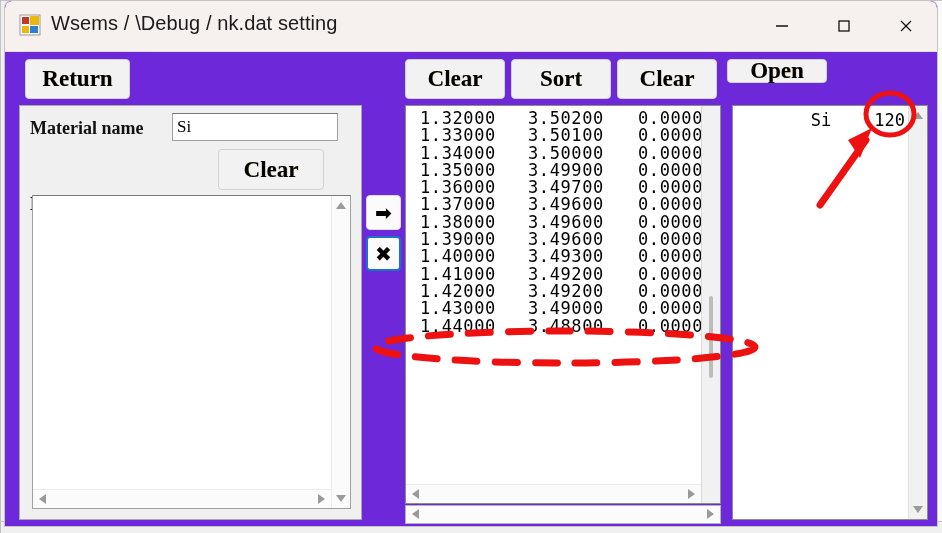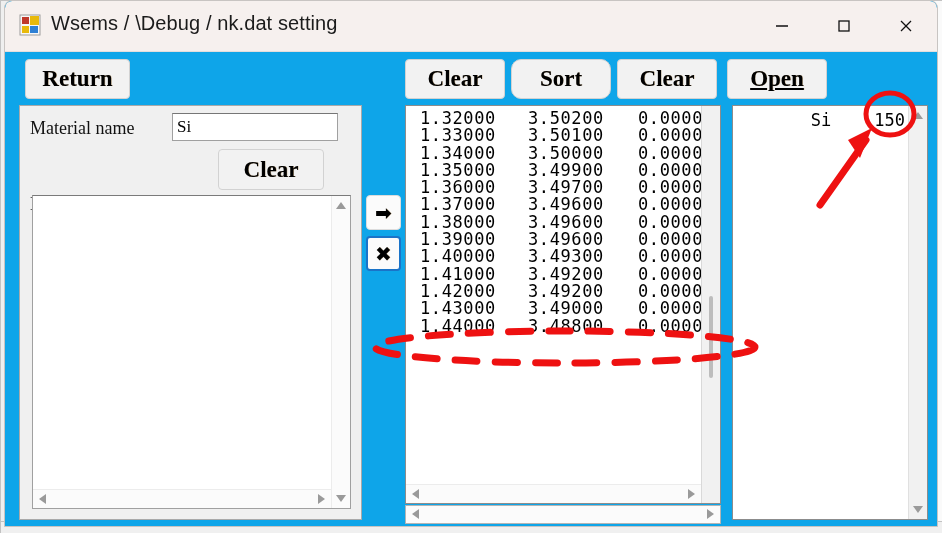--- a/index.html
+++ b/index.html
@@ -23,21 +23,21 @@
   }
   .bg-left  { left: 0; top: 0; width: 10px; height: 533px; background:#efefef; }
   .bg-right { left: 928px; top: 0; width: 14px; height: 533px; background:#fafafa; }
   .bg-bottom{ left: 0; top: 521px; width: 942px; height: 12px; background:#f0f0f0; }
 
   
   .window {
     position: absolute;
     left: 4px; top: 0px;
     width: 934px; height: 527px;
-    background: #0ea5e9;
+    background: #6d28d9;
     border: 1px solid #c8c4c2;
     border-radius: 8px 8px 0 0;
     box-sizing: border-box;
     overflow: hidden;
   }
 
   
   .titlebar {
     position: relative;
     height: 50px;
@@ -77,37 +77,37 @@
     font-weight: bold;
     color: #000;
     display: flex; align-items: center; justify-content: center;
     box-sizing: border-box;
     cursor: default;
     text-shadow: 0.4px 0 0 rgba(160,110,40,0.45);
   }
 
   #btn-return { left: 20px;  top: 58px; width: 105px; height: 40px; font-size: 23px; }
   #btn-clear2 { left: 400px; top: 58px; width: 100px; height: 40px; font-size: 23px; }
-  #btn-sort   { left: 506px; top: 58px; width: 100px; height: 40px; font-size: 23px; border-radius: 10px; }
+  #btn-sort   { left: 506px; top: 58px; width: 100px; height: 40px; font-size: 23px; }
   #btn-save   { left: 612px; top: 58px; width: 100px; height: 40px; font-size: 23px; }
-  #btn-open   { left: 722px; top: 58px; width: 100px; height: 40px; font-size: 23px; text-decoration: underline; }
+  #btn-open   { left: 722px; top: 58px; width: 100px; height: 24px; font-size: 23px; }
 
   
   .left-panel {
     position: absolute;
     left: 14px; top: 104px;
     width: 343px; height: 415px;
     background: #f0f0f0;
     border: 1px solid #a9a9a9;
     box-sizing: border-box;
   }
   .lbl {
     position: absolute;
     font-family: "Liberation Serif", serif;
-    font-weight: normal;
+    font-weight: bold;
     font-size: 18px;
     color: #111;
     white-space: nowrap;
   }
   #lbl-material { left: 10px; top: 12px; }
   #lbl-lamda    { left: 10px; top: 58px; margin-top: 30px; }
 
   .textbox {
     position: absolute;
     background: #ffffff;
@@ -359,21 +359,21 @@
       </div>
     </div>
 
     <div id="hscroll-outer">
       <div class="sb-arrow arr-left" style="top:3px;"></div>
       <div class="sb-arrow arr-right" style="top:3px;"></div>
     </div>
 
     <div id="list-right">
       <div class="right-item">Si</div>
-      <div class="right-count">150</div>
+      <div class="right-count">120</div>
       <div class="vscroll">
         <div class="sb-arrow arr-up"></div>
         <div class="sb-arrow arr-down"></div>
       </div>
     </div>
 
   </div>
 
   <svg class="anno" id="anno-svg">
 

